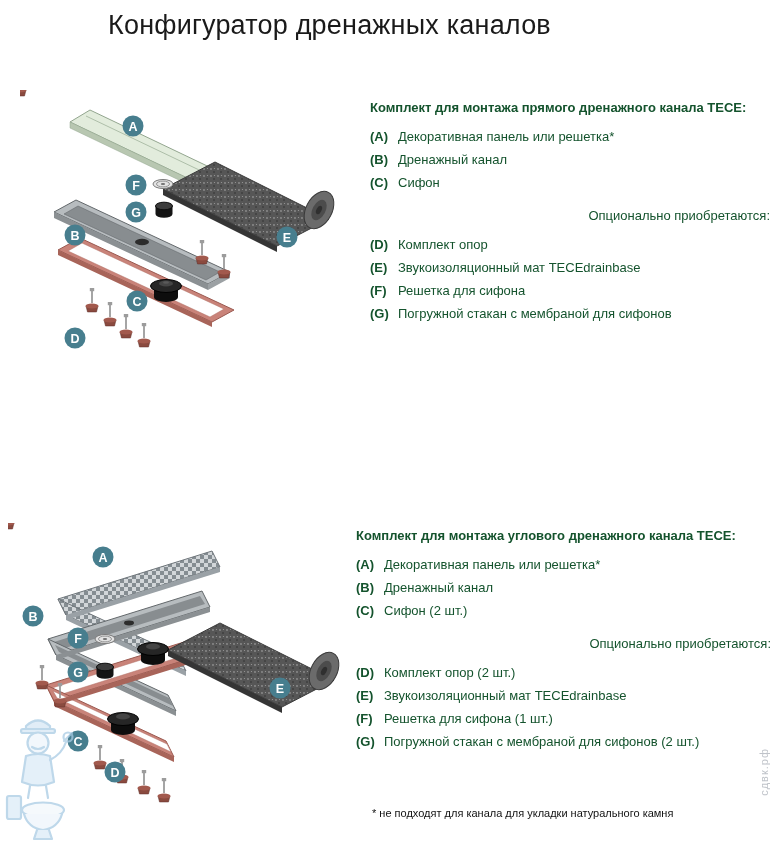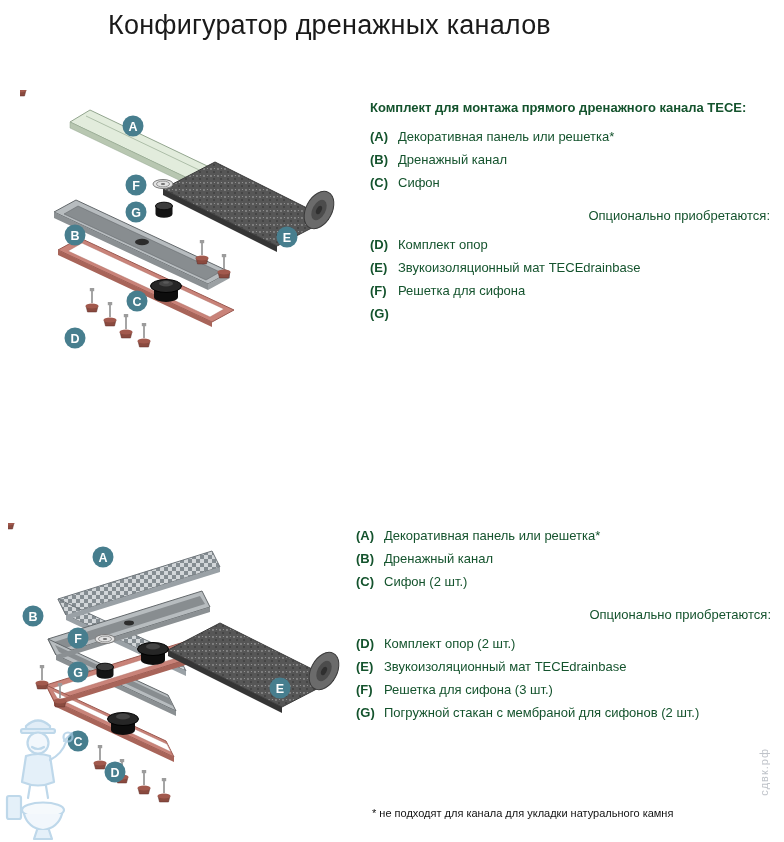--- a/index.html
+++ b/index.html
@@ -167,20 +167,21 @@
       <li>
         <span class="key">(E)</span>
         <span>Звукоизоляционный мат TECEdrainbase</span>
       </li>
       <li>
         <span class="key">(F)</span>
         <span>Решетка для сифона</span>
       </li>
       <li>
         <span class="key">(G)</span>
+        <span>Погружной стакан с мембраной для сифонов</span>
       </li>
     </ul>
   </div>
 
 
   <div class="diagram" style="left:8px; top:523px; width:345px; height:300px;">
     <svg width="345" height="300" viewBox="0 0 345 300">
       <defs>
         <pattern id="speckle2" width="7" height="7" patternUnits="userSpaceOnUse">
           <rect width="7" height="7" fill="#565656"></rect>
@@ -292,20 +293,21 @@
         <text class="lblt" x="70" y="222.5">C</text>
       </g>
       <g>
         <circle cx="107" cy="249" r="10.5" fill="#477e8e"></circle>
         <text class="lblt" x="107" y="253.5">D</text>
       </g>
     </svg>
   </div>
 
   <div class="text-col" style="left:356px; top:528px; width:415px;">
+    <p class="kit-heading">Комплект для монтажа углового дренажного канала TECE:</p>
     <ul class="items">
       <li>
         <span class="key">(A)</span>
         <span>Декоративная панель или решетка*</span>
       </li>
       <li>
         <span class="key">(B)</span>
         <span>Дренажный канал</span>
       </li>
       <li>
@@ -318,21 +320,21 @@
       <li>
         <span class="key">(D)</span>
         <span>Комплект опор (2 шт.)</span>
       </li>
       <li>
         <span class="key">(E)</span>
         <span>Звукоизоляционный мат TECEdrainbase</span>
       </li>
       <li>
         <span class="key">(F)</span>
-        <span>Решетка для сифона (3 шт.)</span>
+        <span>Решетка для сифона (1 шт.)</span>
       </li>
       <li>
         <span class="key">(G)</span>
         <span>Погружной стакан с мембраной для сифонов (2 шт.)</span>
       </li>
     </ul>
   </div>
 
   <div class="footnote" style="left:372px; top:806px; width:400px;">* не подходят для канала для укладки натурального камня</div>
 

